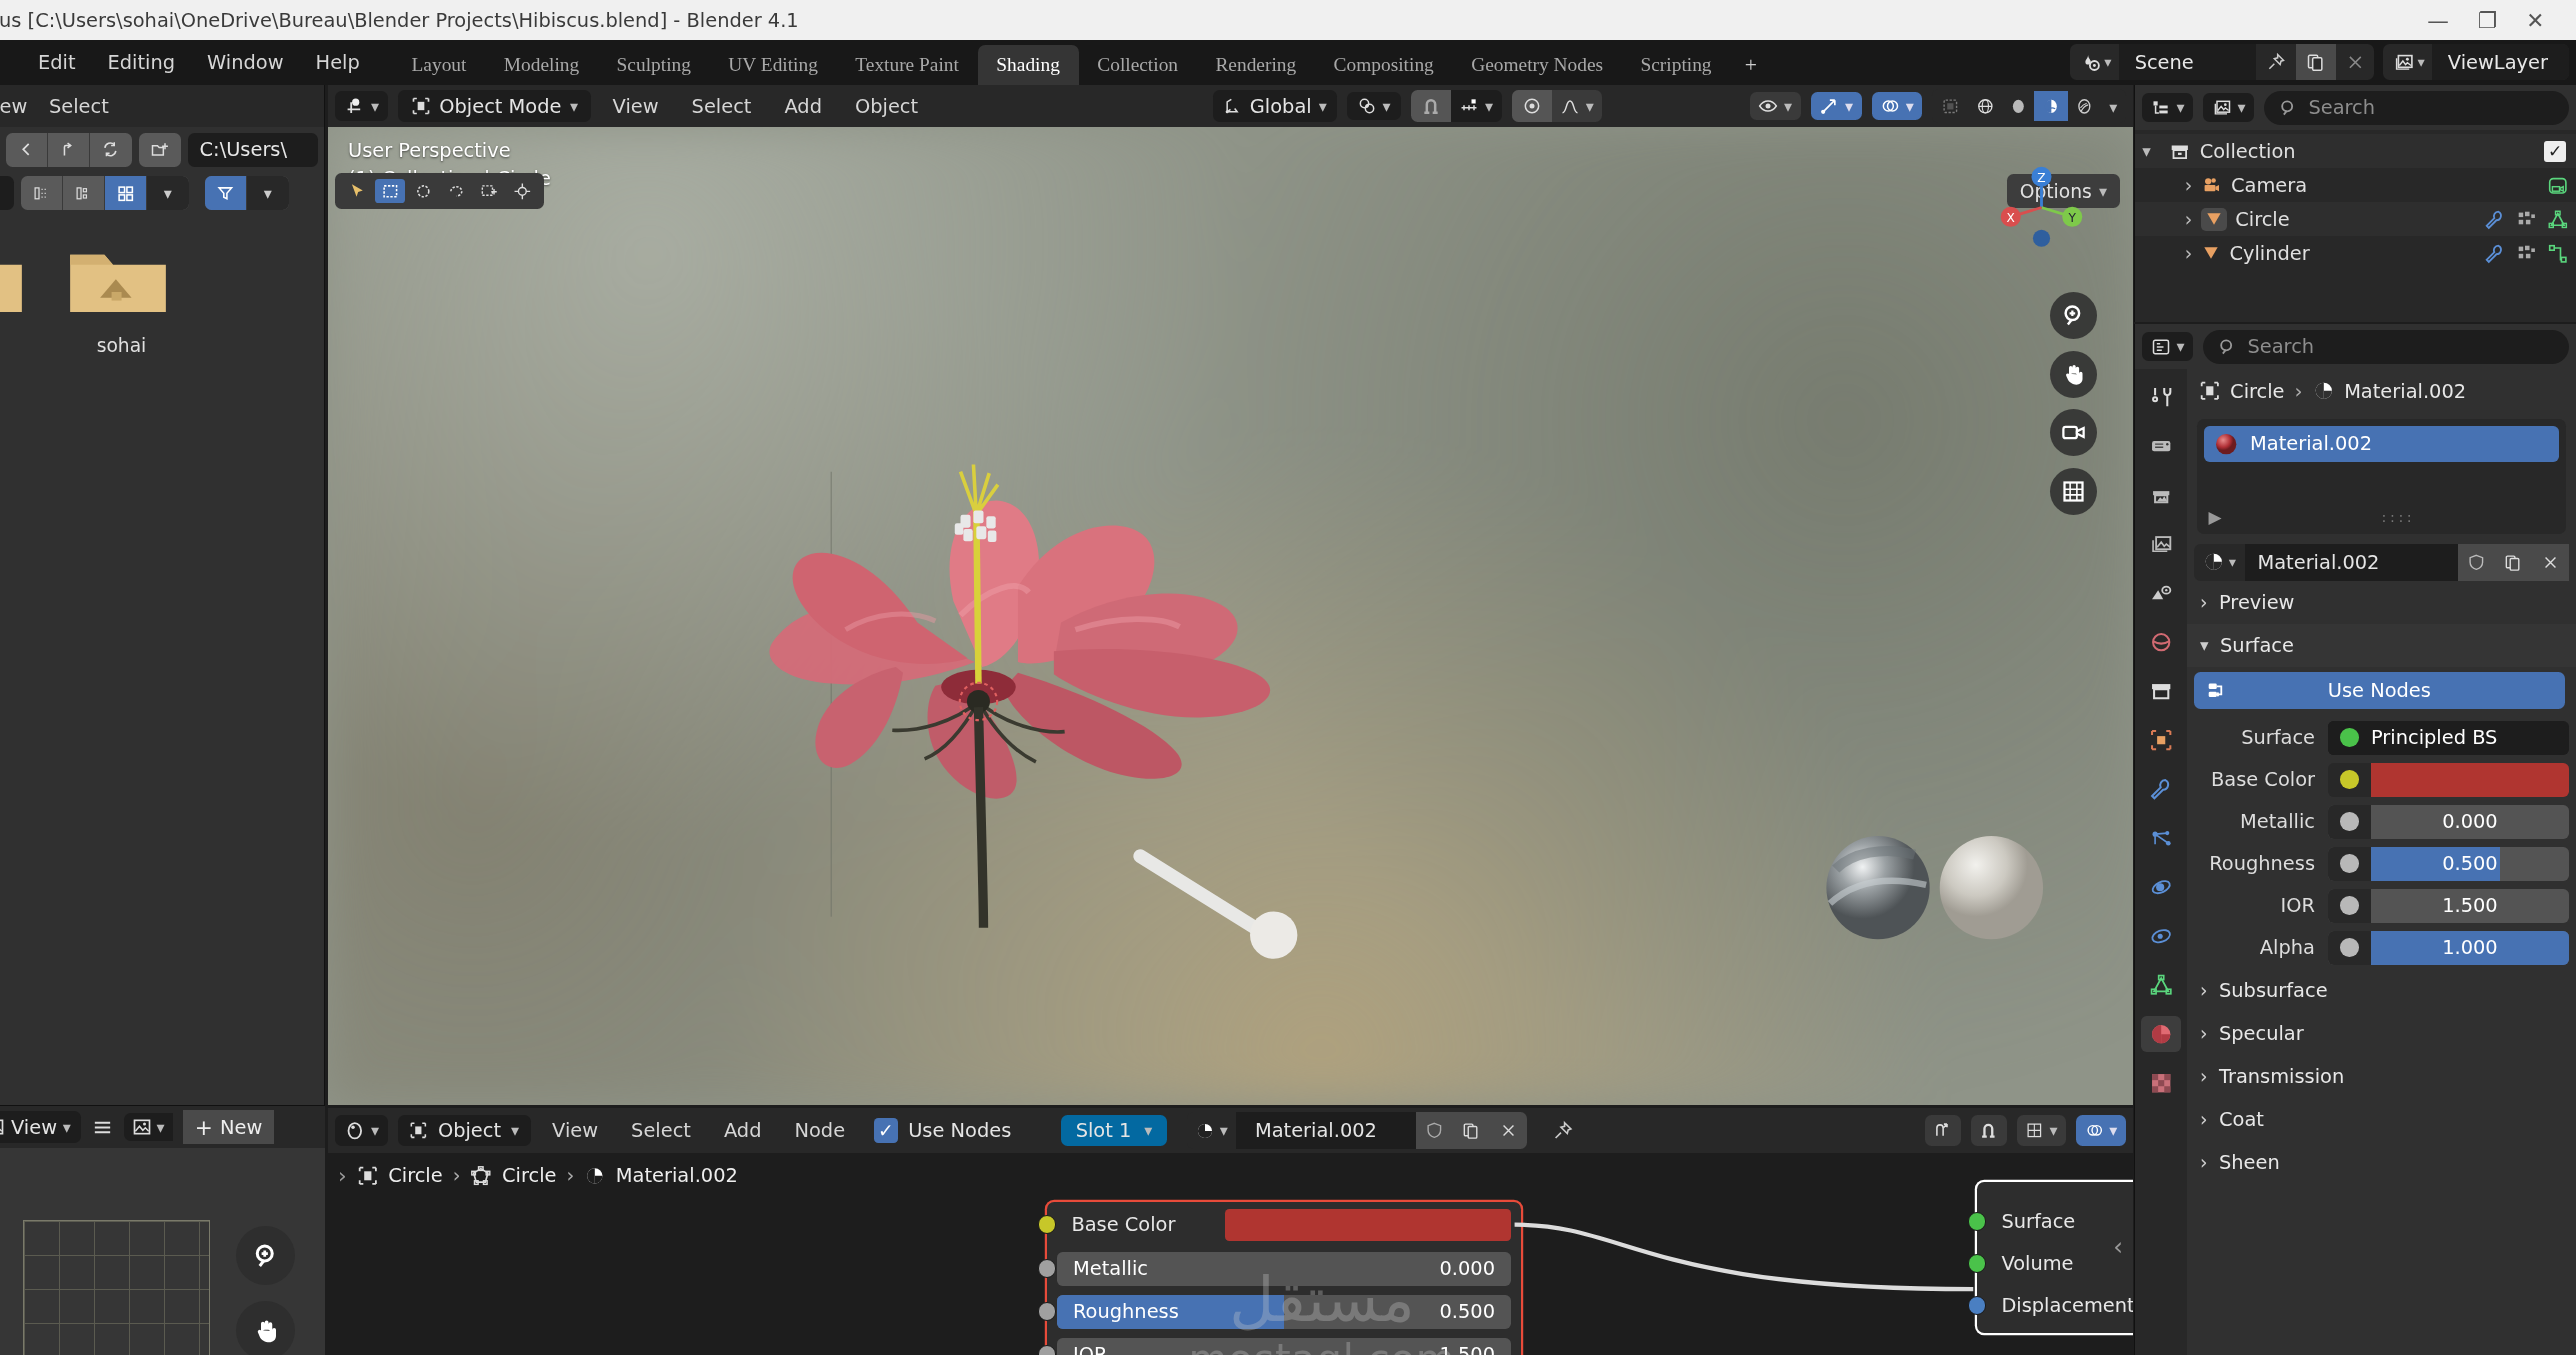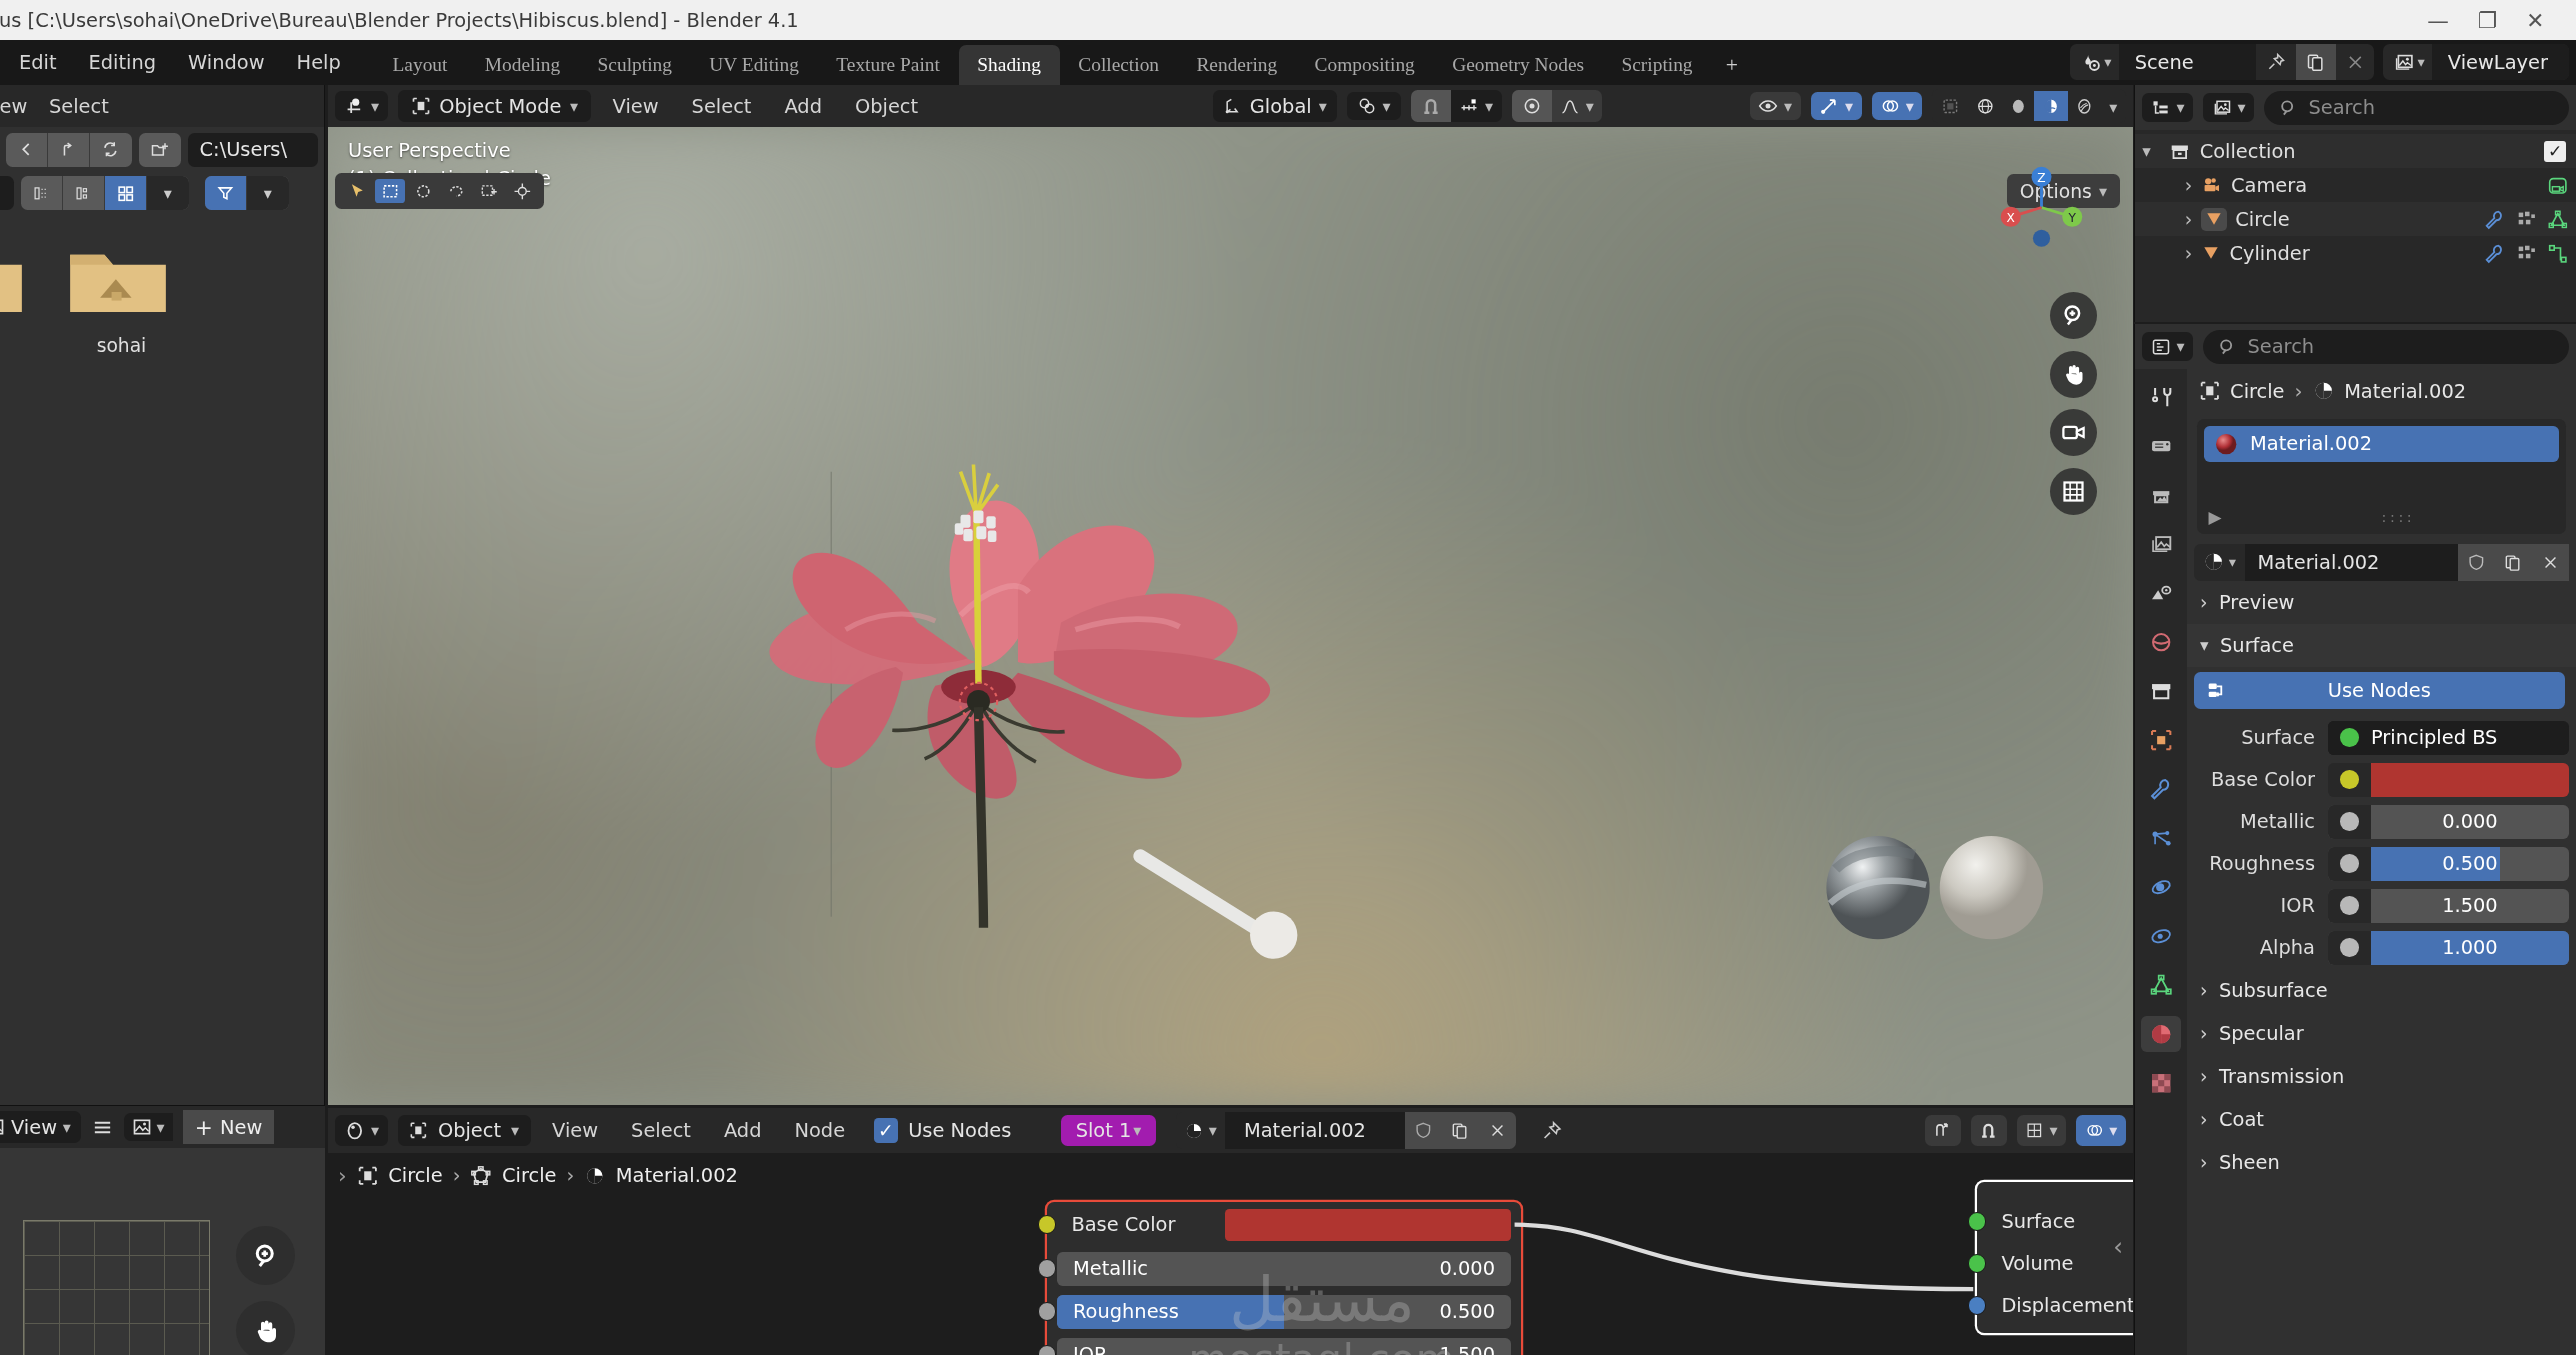--- a/index.html
+++ b/index.html
@@ -16,21 +16,21 @@
     padding:0 10px; font-size:19.4px;
   }
   .titlebar .tt { margin-left:-21.6px; white-space:nowrap; overflow:hidden; }
   .winbtns { display:flex; gap:29px; align-items:center; padding-right:21.6px; color:#555; font-size:21.6px;}
   .winbtns span { cursor:default; }
 
   .topbar {
     height:45px; background:#181818; display:flex; align-items:center;
     gap:0; position:relative;
   }
-  .menu { display:flex; align-items:center; gap:0; padding-left:3px;}
+  .menu { display:flex; align-items:center; gap:0; padding-left:22px;}
   .menu > div { padding:4.3px 16px; color:#d6d6d6; font-size:19.4px; white-space:nowrap;}
   .wstabs { display:flex; align-items:flex-end; height:45px; margin-left:17px;font-family:Liberation Serif, serif;}
   .wstab { padding:8.6px 18.7px 9.3px; color:#a8a8a8; font-size:19.4px; border-radius:7.2px 7.2px 0 0; white-space:nowrap;}
   .wstab.active { background:#353535; color:#fff; }
   .wstab.plus { color:#cfcfcf; font-size:21.6px; padding:7.2px 14.4px;}
   .topright { position:absolute; right:7.2px; top:4.3px; display:flex; align-items:center; gap:8.6px;}
   .ctl { background:#282828; border-radius:6.5px; display:flex; align-items:center; height:36px; overflow:hidden;}
   .ctl .iconbox { padding:0 7.2px 0 10px; display:flex; align-items:center; gap:2.9px;}
   .ctl .field { background:#1d1d1d; height:36px; display:flex; align-items:center; padding:0 16px; min-width:137px; color:#e8e8e8;}
   .ctl .mini { padding:0 10px; display:flex; align-items:center; height:36px;}
@@ -674,21 +674,21 @@
         <span style="color:#bbb;font-size:16px">▾</span>
       </div>
       <div class="mi">View</div>
       <div class="mi">Select</div>
       <div class="mi">Add</div>
       <div class="mi">Node</div>
       <div style="display:flex;align-items:center;gap:10px;margin-left:7.2px">
         <span style="width:24.4px;height:24.4px;background:#4772b3;border-radius:4.3px;display:flex;align-items:center;justify-content:center;color:#fff;font-size:18.7px">✓</span>
         <span>Use Nodes</span>
       </div>
-      <div style="display:flex;align-items:center;gap:2px;background:#a21caf;border-radius:6.5px;padding:4.3px 14.4px;margin-left:40px">
+      <div style="display:flex;align-items:center;gap:13px;background:#0369a1;border-radius:6.5px;padding:4.3px 14.4px;margin-left:40px">
         <span>Slot 1</span>
         <span style="color:#bbb;font-size:16px">▾</span>
       </div>
       <div style="display:flex;align-items:center;gap:0;border-radius:6.5px;overflow:hidden;margin-left:10px">
         <div style="background:#282828;padding:5.7px 8.6px;display:flex;align-items:center;gap:4.3px;height:37px">
           <svg width="20" height="20" viewBox="0 0 24 24">
               <circle cx="12" cy="12" r="8.5" fill="#fff"></circle>
               <path d="M12 3.5a8.5 8.5 0 000 17z" fill="#222"></path>
               <path d="M12 12 L20.5 12 A8.5 8.5 0 0112 20.5 Z" fill="#222"></path>
             </svg>

